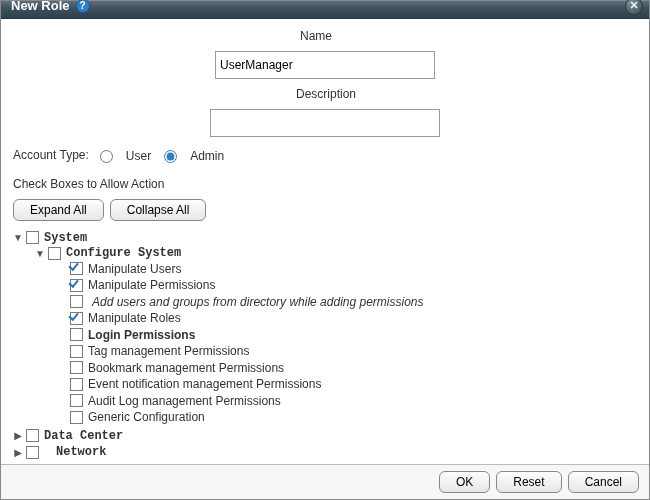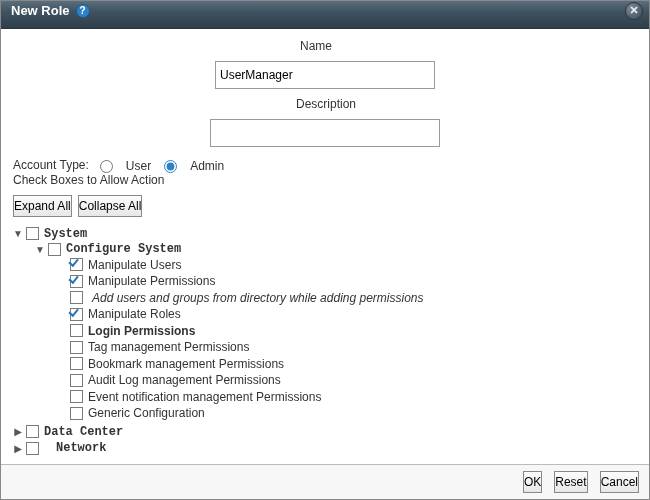--- a/index.html
+++ b/index.html
@@ -13,21 +13,21 @@
   .dialog {
     width: 650px;
     height: 500px;
     border: 1px solid #888;
     box-shadow: 0 0 4px rgba(0,0,0,0.4);
     display: flex;
     flex-direction: column;
     background: #fff;
   }
   .titlebar {
-    height: 28px;
+    height: 18px;
     background: linear-gradient(to bottom, #5b6e7d 0%, #3f525f 40%, #2e3f4b 100%);
     color: #fff;
     display: flex;
     align-items: center;
     padding: 0 6px 8px 10px;
     font-weight: bold;
     font-size: 13px;
     border-bottom: 1px solid #263640;
   }
   .titlebar .title { flex: 0 0 auto; }
@@ -79,33 +79,34 @@
     padding: 2px 4px;
     font-size: 12px;
     height: 28px;
   }
   #name-input { width: 220px; }
   #desc-input { width: 230px; }
   .radio-row {
     display: flex;
     align-items: center;
     gap: 4px;
+    margin-bottom: 14px;
   }
   .radio-row .lbl { margin-right: 2px; }
   .radio-row label { display: inline-flex; align-items: flex-end; gap: 10px; margin-right: 4px; cursor: pointer; }
   input[type=radio] { accent-color: #2f81c5; cursor: pointer; }
   .section-label { margin-bottom: 8px; }
   .btn-row { display: flex; gap: 6px; margin-bottom: 8px; }
   button.std {
     border: 1px solid #888;
     background: linear-gradient(to bottom, #fdfdfd, #e7e7e7);
-    padding: 3px 0;
+    padding: 3px 16px;
     font-size: 12px;
     cursor: pointer;
-    border-radius: 0;
+    border-radius: 6px;
   }
   .tree-wrap {
     flex: 1;
     border: 0;
     overflow-y: scroll;
     padding-right: 4px;
   }
   .tree { list-style: none; margin: 0; padding: 0; }
   .tree ul { list-style: none; margin: 0; padding: 0 0 0 22px; }
   .tree li { padding: 1px 0; white-space: nowrap; }
@@ -120,21 +121,21 @@
     user-select: none;
   }
   .caret.blank { visibility: hidden; }
   .node-label { font-weight: bold; font-family: Liberation Mono, monospace; }
   .leaf-label { font-weight: normal; }
   .footer {
     border-top: 1px solid #bbb;
     padding: 6px 10px;
     display: flex;
     justify-content: flex-end;
-    gap: 12px;
+    gap: 6px;
     background: #f7f7f7;
   }
   
   .cb { width:13px; height:13px; display:inline-block; border:1px solid #7a7a7a; background:#fff; position:relative; vertical-align:middle; cursor:pointer; }
   .cb.checked::after {
     content:"";
     position:absolute;
     left:1px; top:5px;
     width:4px; height:2px;
     border-left:2px solid #2f7fc3;
@@ -247,26 +248,26 @@
                       <span class="leaf-label" style="margin-left: 2px;">Tag management Permissions</span>
                     </span></li>
                   <li><span class="node-row">
                       <span class="caret blank">▶</span>
                       <span class="cb"></span>
                       <span class="leaf-label" style="margin-left: 2px; text-align: right;">Bookmark management Permissions</span>
                     </span></li>
                   <li><span class="node-row">
                       <span class="caret blank">▶</span>
                       <span class="cb"></span>
+                      <span class="leaf-label" style="margin-left: 2px;">Event notification management Permissions</span>
+                    </span></li>
+                  <li><span class="node-row">
+                      <span class="caret blank">▶</span>
+                      <span class="cb"></span>
                       <span class="leaf-label" style="margin-left: 2px;">Audit Log management Permissions</span>
-                    </span></li>
-                  <li><span class="node-row">
-                      <span class="caret blank">▶</span>
-                      <span class="cb"></span>
-                      <span class="leaf-label" style="margin-left: 2px;">Event notification management Permissions</span>
                     </span></li>
                   <li><span class="node-row">
                       <span class="caret blank">▶</span>
                       <span class="cb"></span>
                       <span class="leaf-label" style="margin-left: 2px;">Generic Configuration</span>
                     </span></li>
                 </ul></li>
             </ul></li>
           <li><span class="node-row">
               <span class="caret">▶</span>

